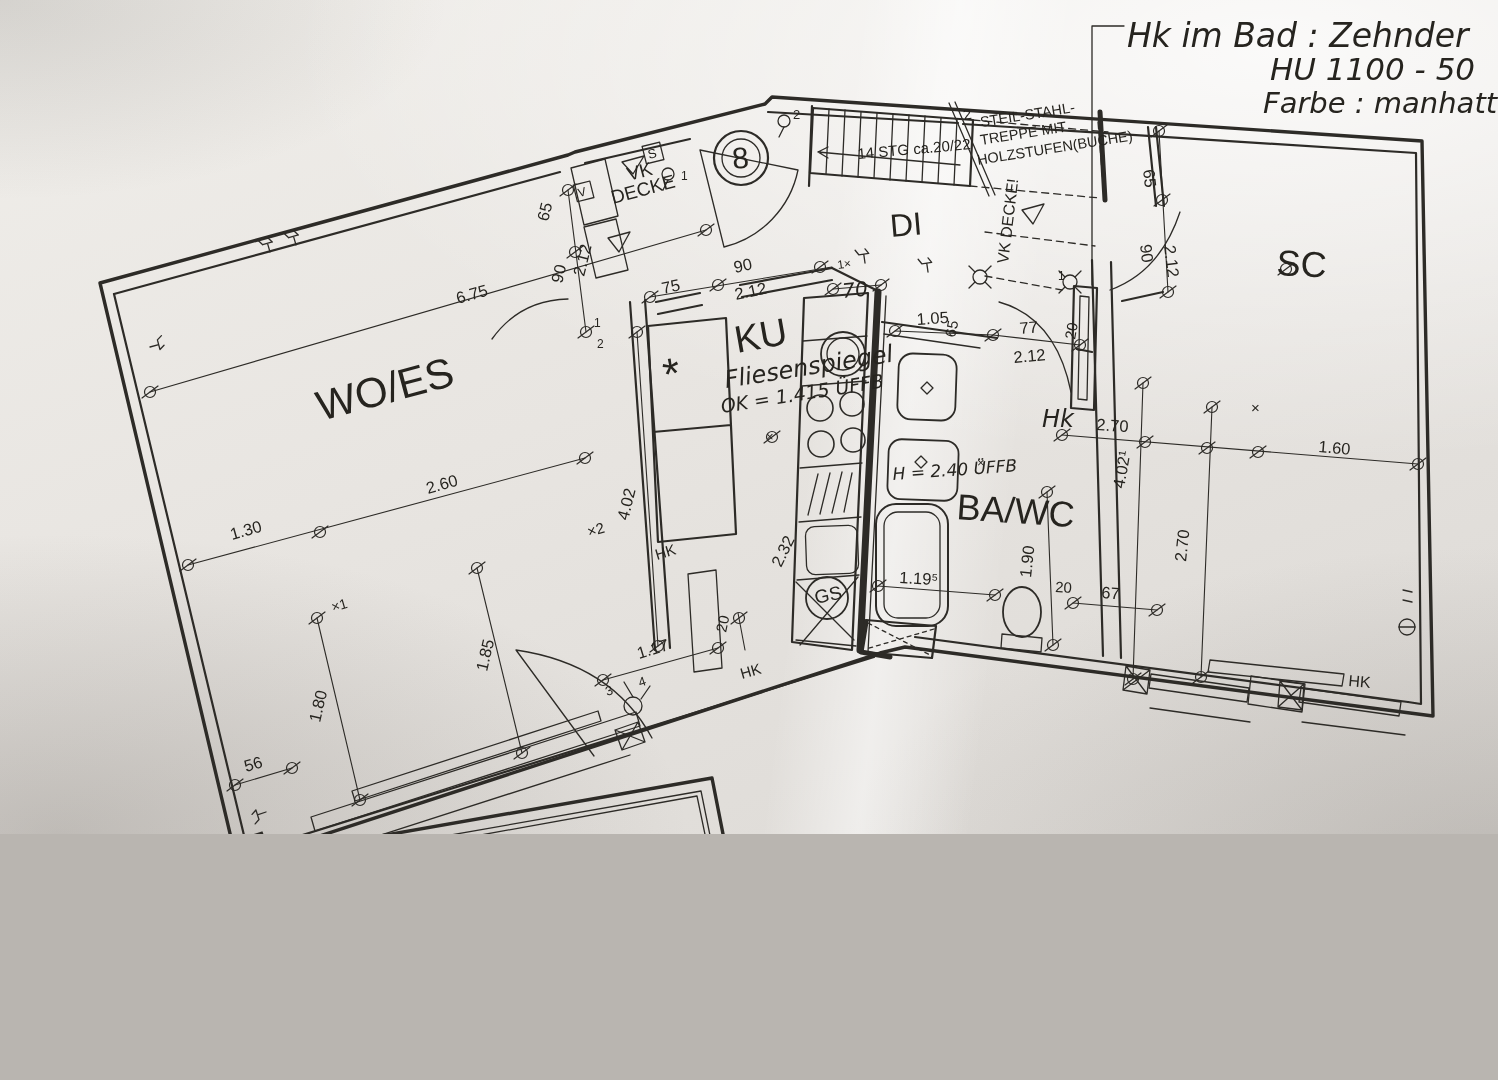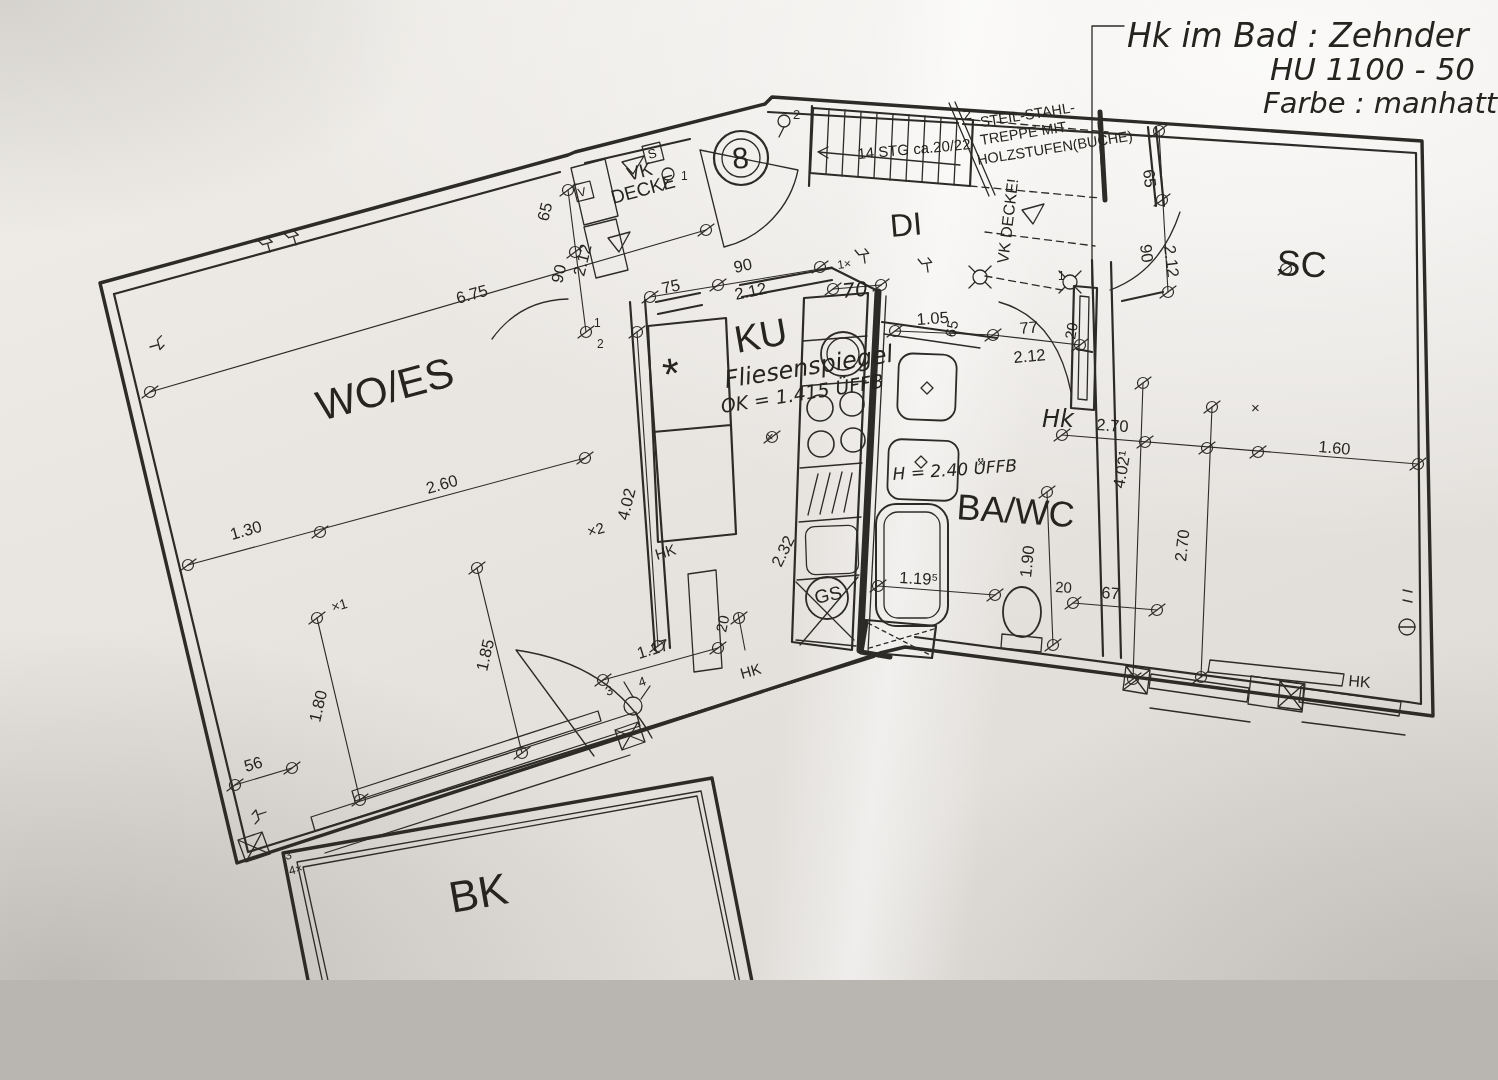--- a/index.html
+++ b/index.html
@@ -1,18 +1,18 @@
 <!DOCTYPE html>
 <html><head>
 <meta charset="utf-8">
 <title>Floor plan scan</title>
 <style>
   html,body{margin:0;padding:0;background:#b9b5b0;}
   .stage{
-    position:relative;width:1498px;height:980px;overflow:hidden;
+    position:relative;width:1498px;height:834px;overflow:hidden;
     background:
       radial-gradient(120% 90% at 85% 6%, rgba(255,255,255,.8), rgba(255,255,255,0) 55%),
       linear-gradient(97deg, rgba(0,0,0,0) 54%, rgba(255,255,255,.5) 60%, rgba(0,0,0,0) 67%),
       radial-gradient(70% 60% at 4% 100%, rgba(105,99,93,.30), rgba(0,0,0,0) 60%),
       radial-gradient(80% 70% at 100% 104%, rgba(110,104,98,.28), rgba(0,0,0,0) 55%),
       radial-gradient(50% 40% at 0% 0%, rgba(90,86,80,.18), rgba(0,0,0,0) 60%),
       linear-gradient(160deg,#f0eeea 0%,#e8e5e1 45%,#dcd9d5 100%);
   }
   svg{position:absolute;left:0;top:0;}
   .ln{stroke:#2d2b27;fill:none;stroke-linecap:round;stroke-linejoin:round;}

